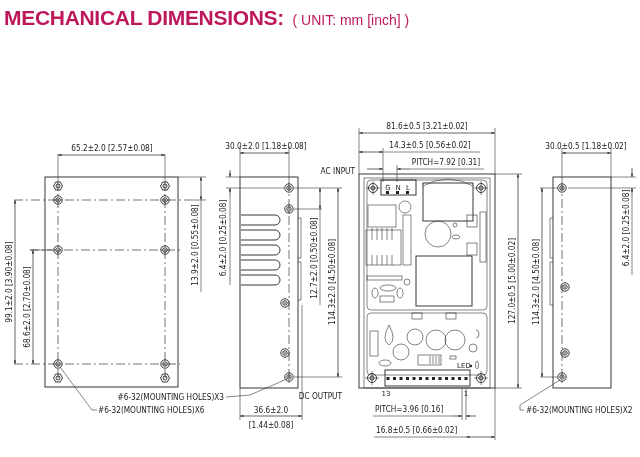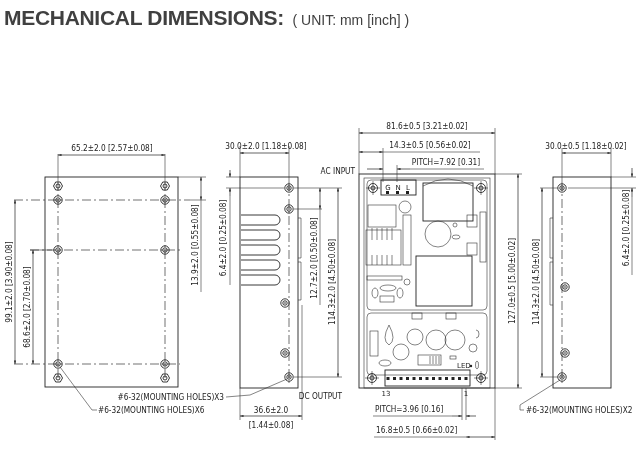--- a/index.html
+++ b/index.html
@@ -1,17 +1,17 @@
 <!DOCTYPE html>
 <html><head>
 <meta charset="utf-8">
 <style>
   html, body { margin: 0; padding: 0; background: #ffffff; }
   body { width: 640px; height: 457px; position: relative; overflow: hidden; font-family: "Liberation Sans", sans-serif; }
-  .title { position: absolute; left: 4px; top: 6px; font-family: "Liberation Sans", sans-serif; white-space: nowrap; color: #404040; }
+  .title { position: absolute; left: 4px; top: 6px; font-family: "Liberation Sans", sans-serif; white-space: nowrap; color: #be185d; }
   .title .main { font-weight: bold; font-size: 21px; letter-spacing: -0.3px; }
   .title .unit { font-size: 14px; margin-left: 4px; }
   svg { position: absolute; left: 0; top: 0; }
   .ln { stroke: #222; stroke-width: 0.9; fill: none; }
   .thin { stroke: #333; stroke-width: 0.6; fill: none; }
   .dash { stroke: #333; stroke-width: 0.7; fill: none; stroke-dasharray: 9 3 2 3; }
   .dim { stroke: #222; stroke-width: 0.7; fill: none; }
   .arr { fill: #222; }
   .txt { font-family: "DejaVu Sans Condensed", "DejaVu Sans", sans-serif; font-size: 8.2px; fill: #222; }
   .txts { font-family: "DejaVu Sans", sans-serif; font-size: 7px; fill: #222; }

